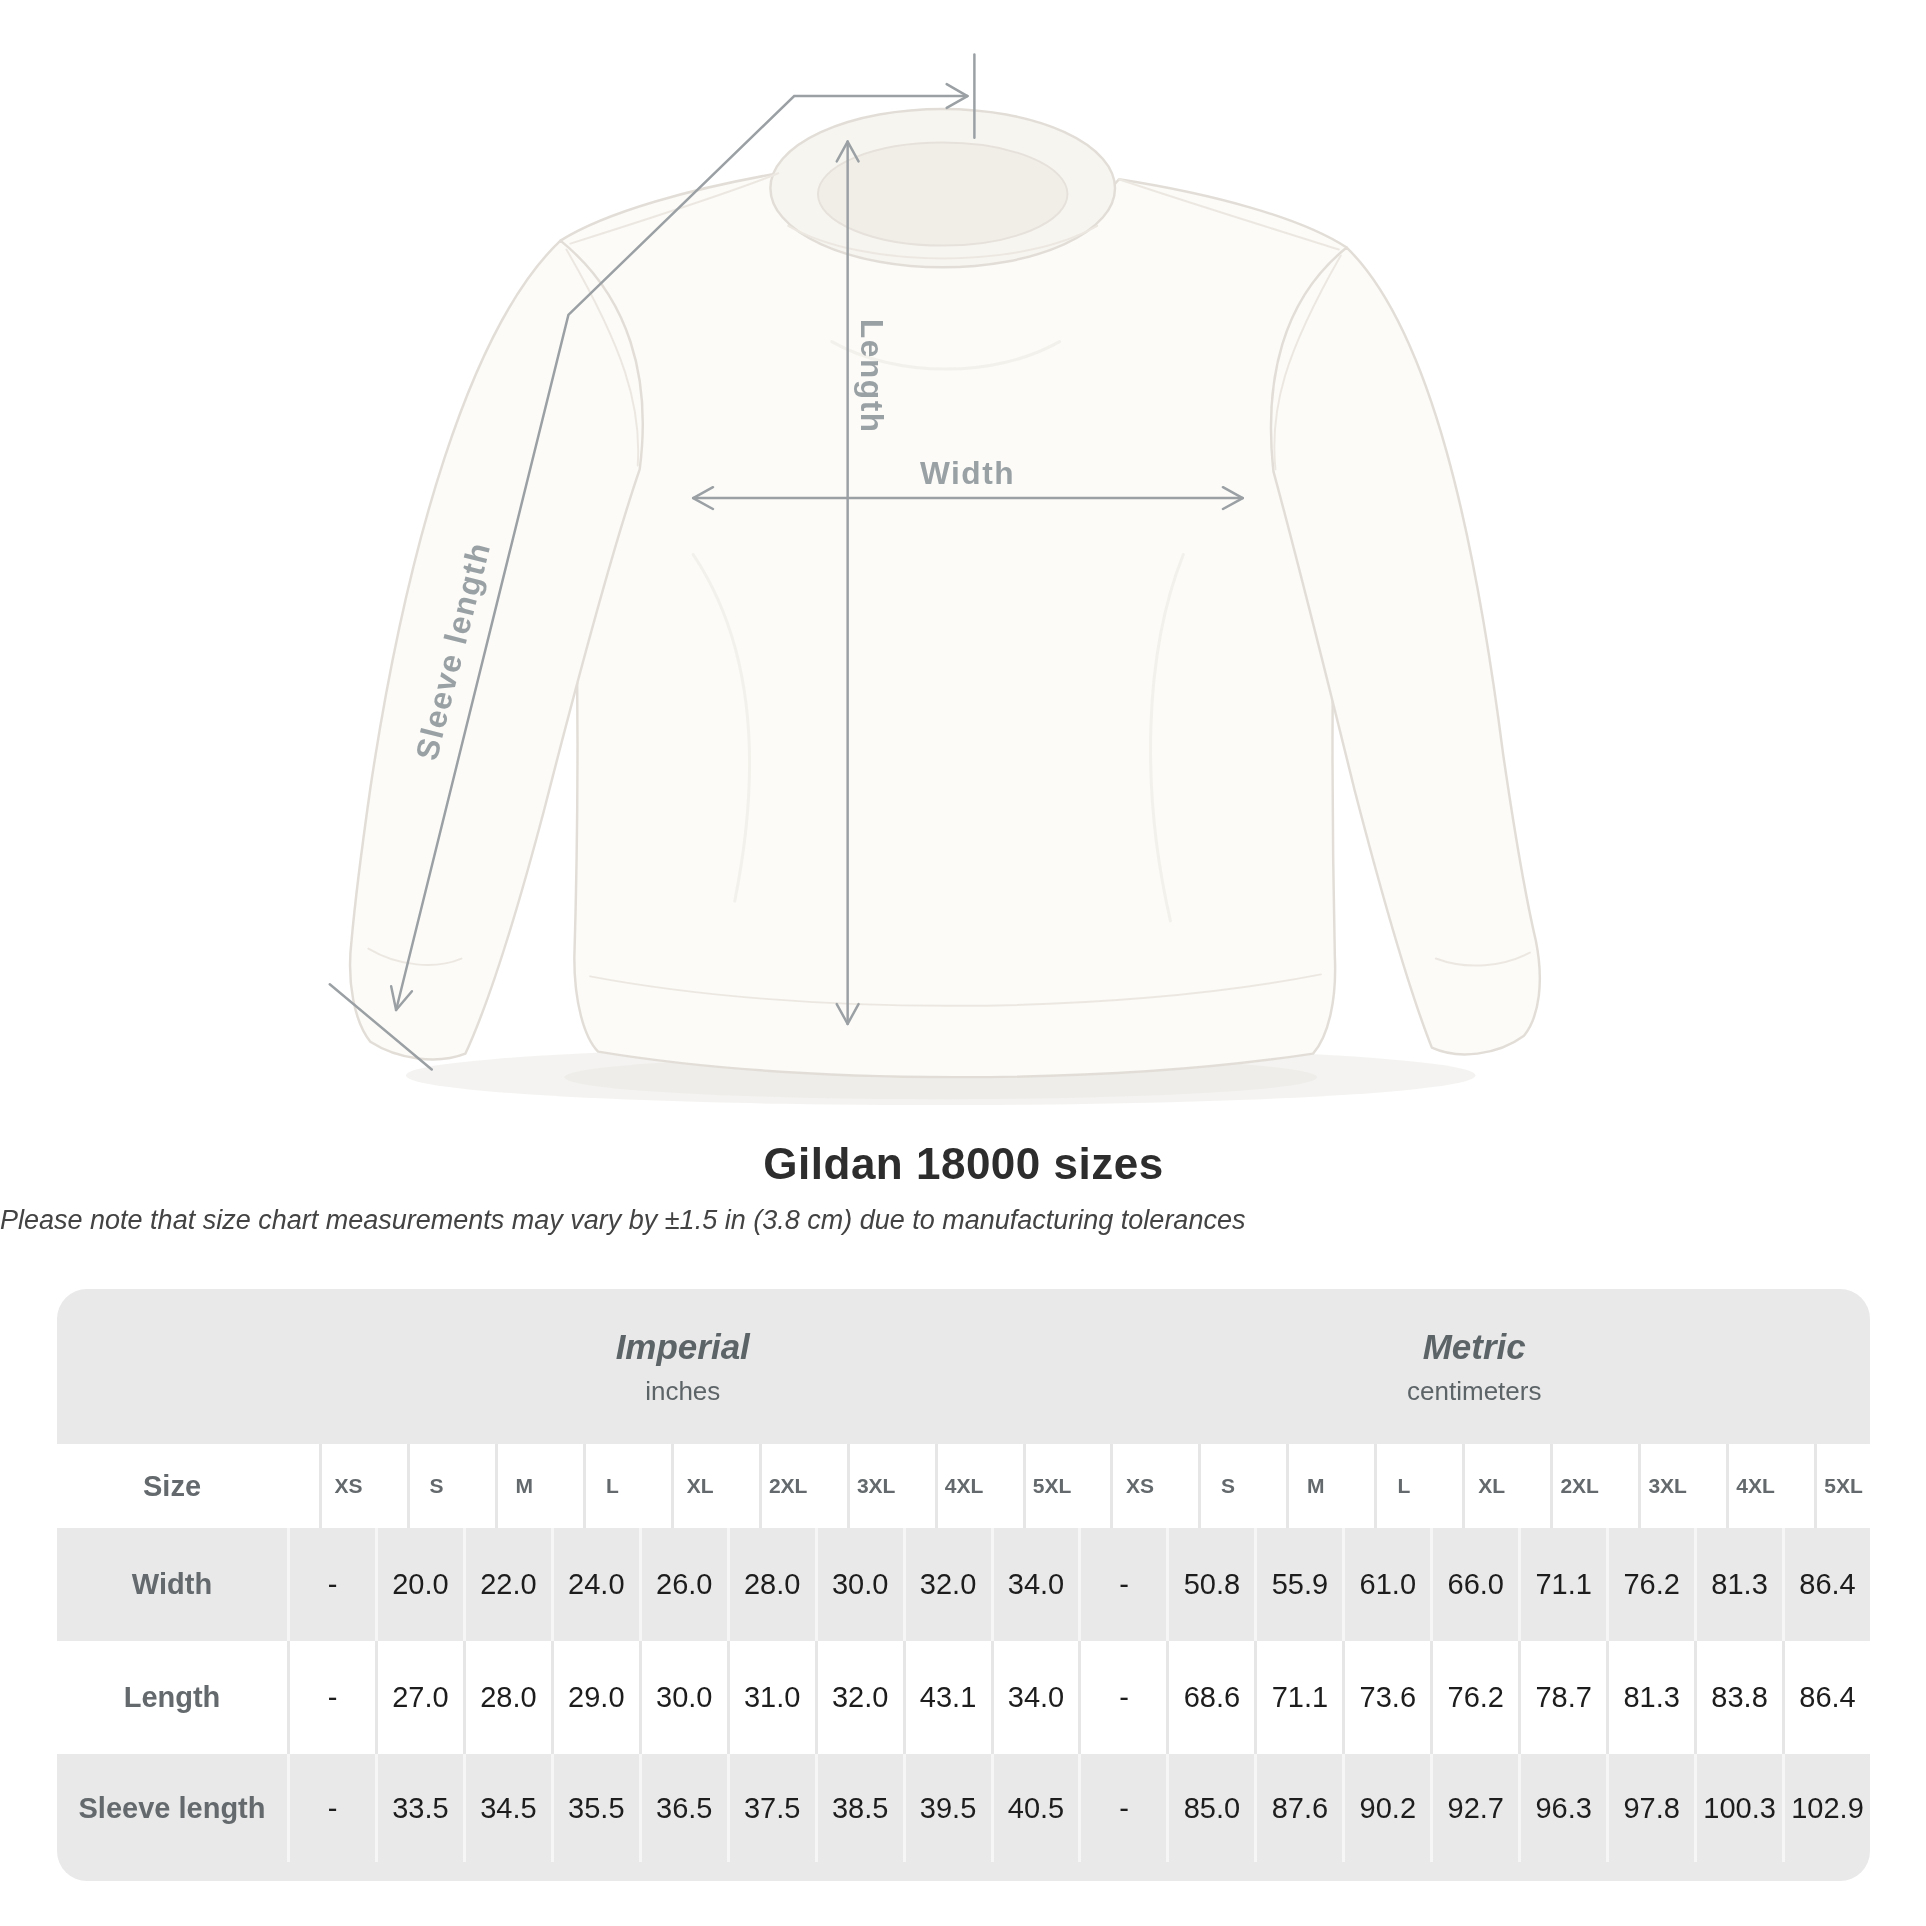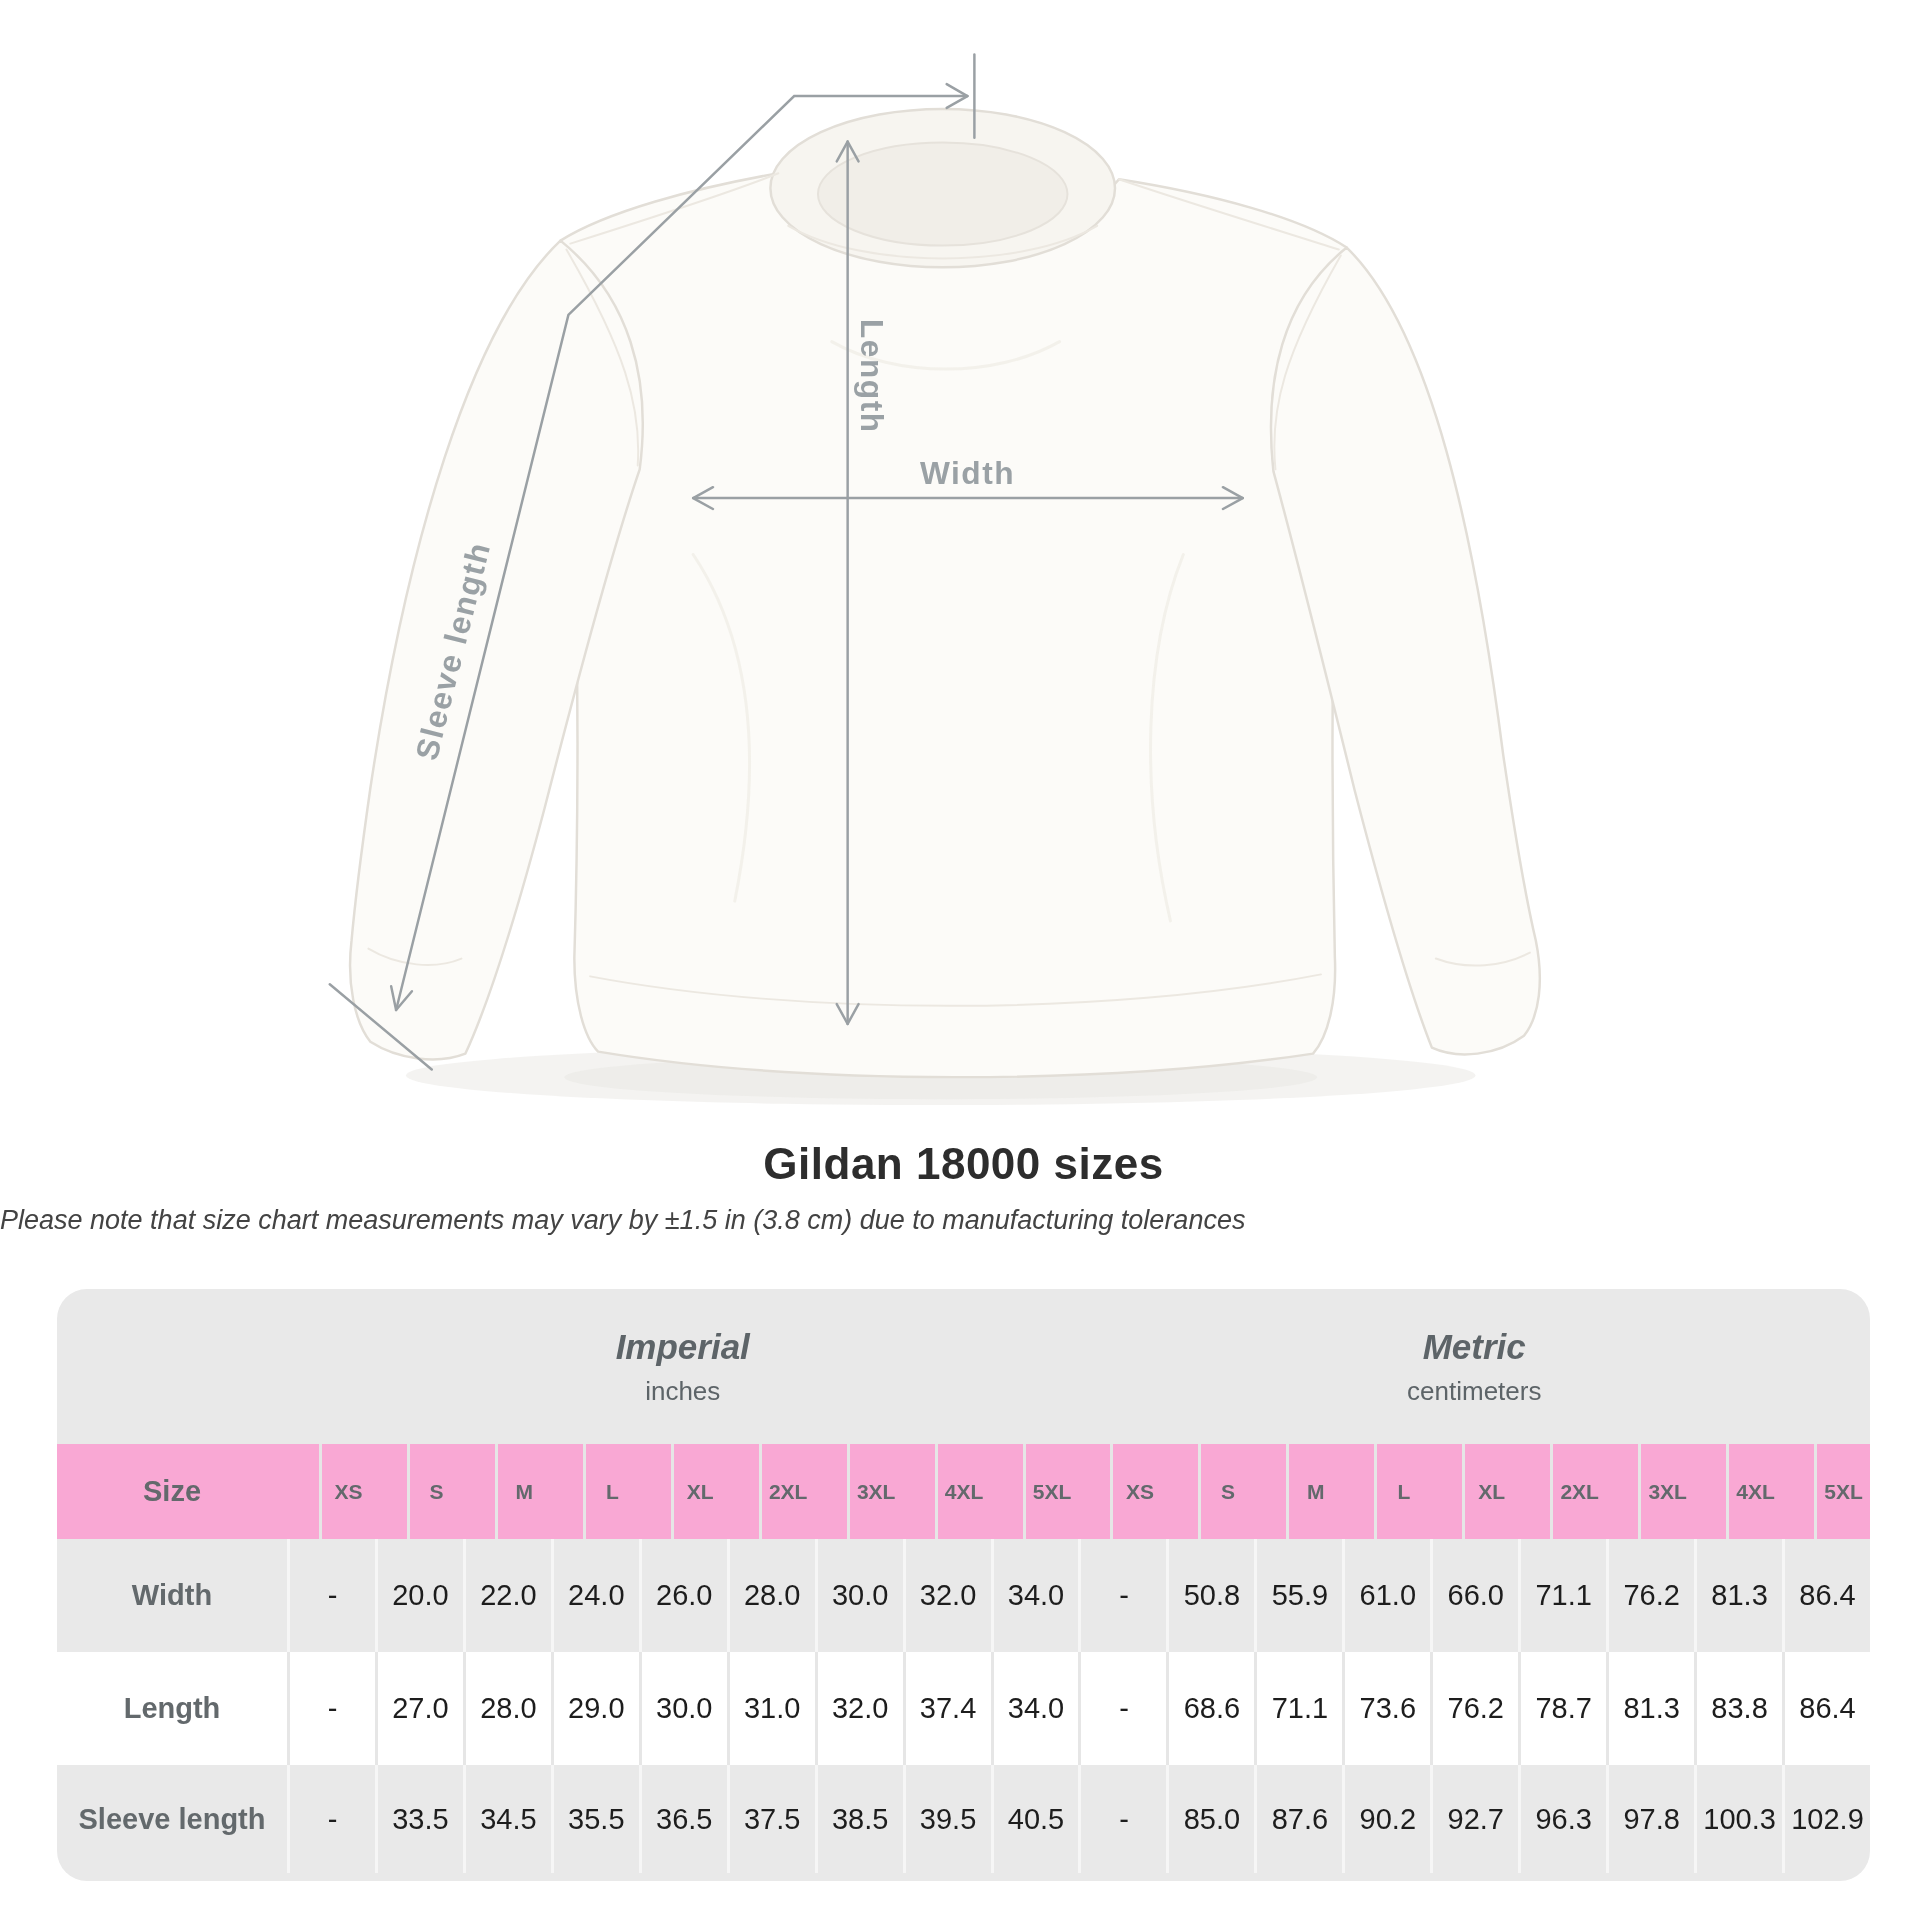--- a/index.html
+++ b/index.html
@@ -24,21 +24,21 @@
 
   .tablewrap {
     margin:53px 57px 0 57px;
     height:592px;
     background:#e9e9e9;
     border-radius:30px;
     overflow:hidden;
   }
   .row { display:grid; grid-template-columns:230px repeat(18, 1fr); }
   .group-row  { height:155px; }
-  .header-row { height:95px; background:#f9a8d4;gap:32px; }
+  .header-row { height:84px; background:#ffffff;gap:32px; }
   .r-width    { height:113px; }
   .r-length   { height:113px; background:#ffffff; }
   .r-sleeve   { height:108px; }
 
   .cell { display:flex; align-items:center; justify-content:center; min-width:0; }
   .group-cell { flex-direction:column; gap:9px; }
   .imperial { grid-column:2 / span 9; }
   .metric   { grid-column:11 / span 9; }
   .group-title { font-size:35px; font-weight:bold; font-style:italic; color:#5d6468; }
   .group-unit  { font-size:26px; color:#5d6468; }
@@ -208,21 +208,21 @@
 
   <div class="row r-length">
     <div class="cell label-cell">Length</div>
     <div class="cell val-cell sep">-</div>
     <div class="cell val-cell sep">27.0</div>
     <div class="cell val-cell sep">28.0</div>
     <div class="cell val-cell sep">29.0</div>
     <div class="cell val-cell sep">30.0</div>
     <div class="cell val-cell sep">31.0</div>
     <div class="cell val-cell sep">32.0</div>
-    <div class="cell val-cell sep">37.4</div>
+    <div class="cell val-cell sep">43.1</div>
     <div class="cell val-cell sep">34.0</div>
     <div class="cell val-cell sep">-</div>
     <div class="cell val-cell sep">68.6</div>
     <div class="cell val-cell sep">71.1</div>
     <div class="cell val-cell sep">73.6</div>
     <div class="cell val-cell sep">76.2</div>
     <div class="cell val-cell sep">78.7</div>
     <div class="cell val-cell sep">81.3</div>
     <div class="cell val-cell sep">83.8</div>
     <div class="cell val-cell sep">86.4</div>

